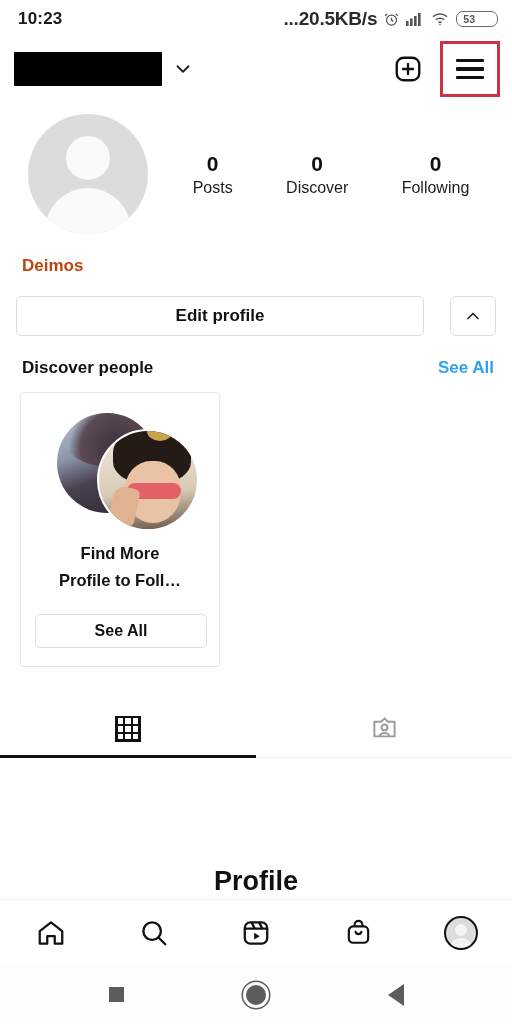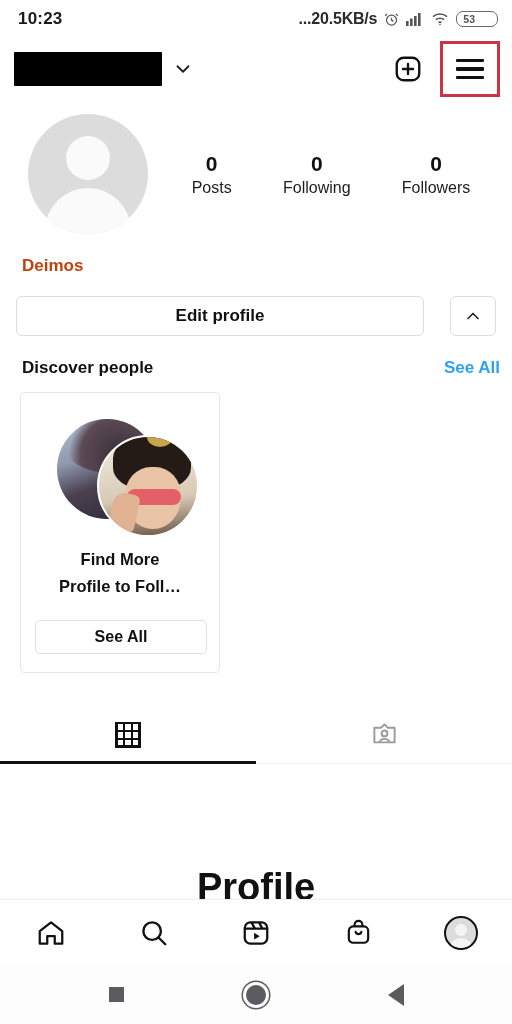--- a/index.html
+++ b/index.html
@@ -11,21 +11,21 @@
   }
   .phone { position: relative; width: 512px; height: 1024px; background: #fff; }
 
   
   .statusbar {
     height: 38px; display: flex; align-items: center;
     justify-content: space-between; padding: 0 14px 0 18px;
   }
   .status-time { font-size: 17px; font-weight: bold; color: #1a1a1a; letter-spacing: .2px; }
   .status-right { display: flex; align-items: center; gap: 7px; }
-  .net-speed { font-size: 16px; font-weight: bold; color: #2b2b2b; letter-spacing: -.2px; }
+  .net-speed { font-size: 19px; font-weight: bold; color: #2b2b2b; letter-spacing: -.2px; }
   .battery {
     border: 1.6px solid #6a6a6a; border-radius: 7px;
     padding: 0px 22px 0 6px; height: 16px; min-width: 34px;
     display: flex; align-items: center; justify-content: center;
   }
   .battery span { font-size: 10.5px; font-weight: bold; color: #555; line-height: 1; }
   .ic { display: inline-flex; align-items: center; justify-content: center; }
 
   
   .header {
@@ -84,28 +84,28 @@
     font-size: 17px; font-weight: bold; color: #111;
   }
   .collapse-btn {
     width: 46px; height: 40px; border: 1px solid #dcdcdc; border-radius: 6px;
     background: #fff; display: flex; align-items: center; justify-content: center;
   }
 
   
   .discover-head {
     display: flex; align-items: center; justify-content: space-between;
-    padding: 22px 12px 0 22px;
+    padding: 22px 18px 0 22px;
   }
   .discover-title { font-size: 17px; font-weight: bold; color: #111; }
   .see-all-link { font-size: 17px; font-weight: bold; color: #2ea1f2; }
 
   .card {
     margin: 14px 0 0 20px; width: 200px; border: 1px solid #e8e8e8;
-    border-radius: 4px; background: #fff; padding: 20px 14px 18px 14px;
+    border-radius: 4px; background: #fff; padding: 14px 14px 18px 14px;
   }
   .card-photos { position: relative; height: 130px; }
   .photo {
     position: absolute; border-radius: 50%; overflow: hidden;
   }
   .photo-back {
     width: 100px; height: 100px; left: 22px; top: 6px;
     background: linear-gradient(160deg,#b9c2d2 0%,#8e99ae 35%,#4a4050 60%,#2d2731 100%);
   }
   .photo-back::after {
@@ -155,21 +155,21 @@
   .tab.active::after {
     content: ""; position: absolute; left: 0; right: 0; bottom: -1px;
     height: 2.5px; background: #111;
   }
   .grid-icon { width: 26px; height: 26px; display: grid; grid-template-columns: repeat(3,1fr); grid-template-rows: repeat(3,1fr); gap: 2px; background: #111; padding: 2.5px; }
   .grid-icon i { background: #fff; display: block; }
 
   
   .profile-overlay {
     position: absolute; left: 0; right: 0; top: 866px;
-    text-align: center; font-size: 38px; font-weight: bold; color: #111;
+    text-align: center; font-size: 27px; font-weight: bold; color: #111;
   }
 
   
   .bottom-nav {
     position: absolute; left: 0; right: 0; bottom: 59px; height: 66px;
     background: #fff; border-top: 1px solid #eeeeee;
     display: flex; align-items: center; justify-content: space-around;
   }
   .nav-item { width: 56px; height: 56px; display: flex; align-items: center; justify-content: center; }
   .nav-avatar {
@@ -266,25 +266,25 @@
 
   <div class="profile-row">
     <div class="avatar-big"></div>
     <div class="stats">
       <div class="stat">
         <div class="stat-num">0</div>
         <div class="stat-label">Posts</div>
       </div>
       <div class="stat">
         <div class="stat-num">0</div>
-        <div class="stat-label">Following</div>
+        <div class="stat-label">Discover</div>
       </div>
       <div class="stat">
         <div class="stat-num">0</div>
-        <div class="stat-label">Followers</div>
+        <div class="stat-label">Following</div>
       </div>
     </div>
   </div>
 
   <div class="display-name">Deimos</div>
 
   <div class="actions">
     <div class="edit-profile">Edit profile</div>
     <div class="collapse-btn">
       <span class="ic">

